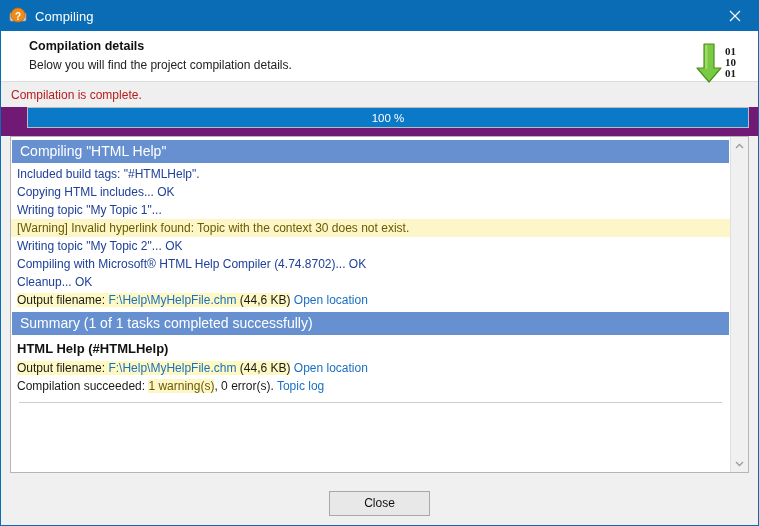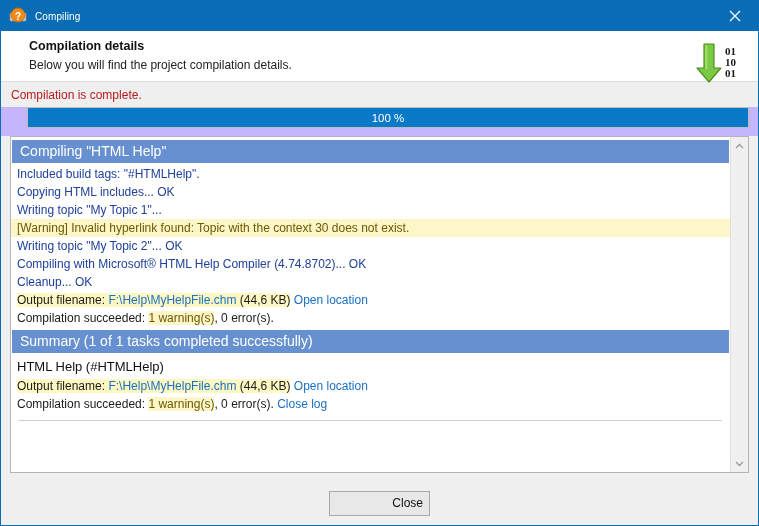--- a/index.html
+++ b/index.html
@@ -33,21 +33,21 @@
   .titlebar-icon {
     width: 18px;
     height: 18px;
     margin-left: 8px;
     margin-right: 8px;
     position: relative;
     flex: 0 0 auto;
   }
   .titlebar-title {
     color: #ffffff;
-    font-size: 10px;
+    font-size: 13px;
     letter-spacing: 0.1px;
   }
   .titlebar-close {
     position: absolute;
     right: 0;
     top: 0;
     width: 46px;
     height: 30px;
     display: flex;
     align-items: center;
@@ -86,21 +86,21 @@
   
   .statusstrip {
     background: #efefef;
     padding: 6px 10px 5px 10px;
     font-size: 12px;
     color: #b91c1c;
   }
 
   
   .progress-wrap {
-    background: #c4b5fd;
+    background: #701a75;
     padding: 0 9px 8px 26px;
   }
   .progress {
     position: relative;
     height: 21px;
     border: 1px solid #bcbcbc;
     background: #ffffff;
     box-sizing: border-box;
   }
   .progress-fill {
@@ -148,21 +148,21 @@
     line-height: 16px;
     white-space: nowrap;
   }
   .log-line.dark { color: #1a1a1a; }
   .log-line.warning {
     background: #fdf6c8;
     color: #6b5a00;
   }
   .log-line.bold-title {
     color: #111111;
-    font-weight: normal;
+    font-weight: bold;
     font-size: 13px;
     line-height: 18px;
     padding-top: 3px;
   }
   .hl-green {
     background: #fef9c3;
   }
   .hl-yellow {
     background: #fdf6c8;
     color: #6b5a00;
@@ -226,21 +226,20 @@
   }
   .close-button {
     width: 101px;
     height: 25px;
     background: #e8e8e8;
     border: 1px solid #a8a8a8;
     font-family: "Liberation Sans", sans-serif;
     font-size: 12px;
     color: #111111;
     cursor: default;
-    text-align: right;
   }
 </style>
 </head>
 <body>
 
 <div class="window">
 
   <div class="titlebar">
     <div class="titlebar-icon">
       <svg width="18" height="18" viewBox="0 0 18 18">
@@ -288,29 +287,28 @@
       <div class="log-line">Included build tags: "#HTMLHelp".</div>
       <div class="log-line">Copying HTML includes... OK</div>
       <div class="log-line">Writing topic "My Topic 1"...</div>
       <div class="log-line warning">[Warning] Invalid hyperlink found: Topic with the context 30 does not exist.</div>
       <div class="log-line">Writing topic "My Topic 2"... OK</div>
       <div class="log-line">Compiling with Microsoft® HTML Help Compiler (4.74.8702)... OK</div>
       <div class="log-line">Cleanup... OK</div>
 
       <div class="log-line dark"><span class="hl-green"><span>Output filename:</span><span> </span><span class="link-path">F:\Help\MyHelpFile.chm</span><span> </span><span>(44,6 KB)</span></span><span> </span><span class="link">Open location</span></div>
 
-      <div class="log-line dark"><span>Compilation succeeded:</span><span> </span><span class="hl-yellow">1 warning(s)</span><span>, 0 error(s).</span></div>
 
       <div class="section-header">Summary (1 of 1 tasks completed successfully)</div>
 
       <div class="log-line bold-title">HTML Help (#HTMLHelp)</div>
 
       <div class="log-line dark"><span class="hl-green"><span>Output filename:</span><span> </span><span class="link-path">F:\Help\MyHelpFile.chm</span><span> </span><span>(44,6 KB)</span></span><span> </span><span class="link">Open location</span></div>
 
-      <div class="log-line dark"><span>Compilation succeeded:</span><span> </span><span class="hl-yellow">1 warning(s)</span><span>, 0 error(s).</span><span> </span><span class="link">Close log</span></div>
+      <div class="log-line dark"><span>Compilation succeeded:</span><span> </span><span class="hl-yellow">1 warning(s)</span><span>, 0 error(s).</span><span> </span><span class="link">Topic log</span></div>
 
       <div class="divider"></div>
     </div>
 
     <div class="scrollbar">
       <div class="sb-arrow">
         <svg width="9" height="6" viewBox="0 0 9 6">
             <path d="M1 5 L4.5 1.5 L8 5" stroke="#9a9a9a" stroke-width="1.3" fill="none"></path>
           </svg>
       </div>

